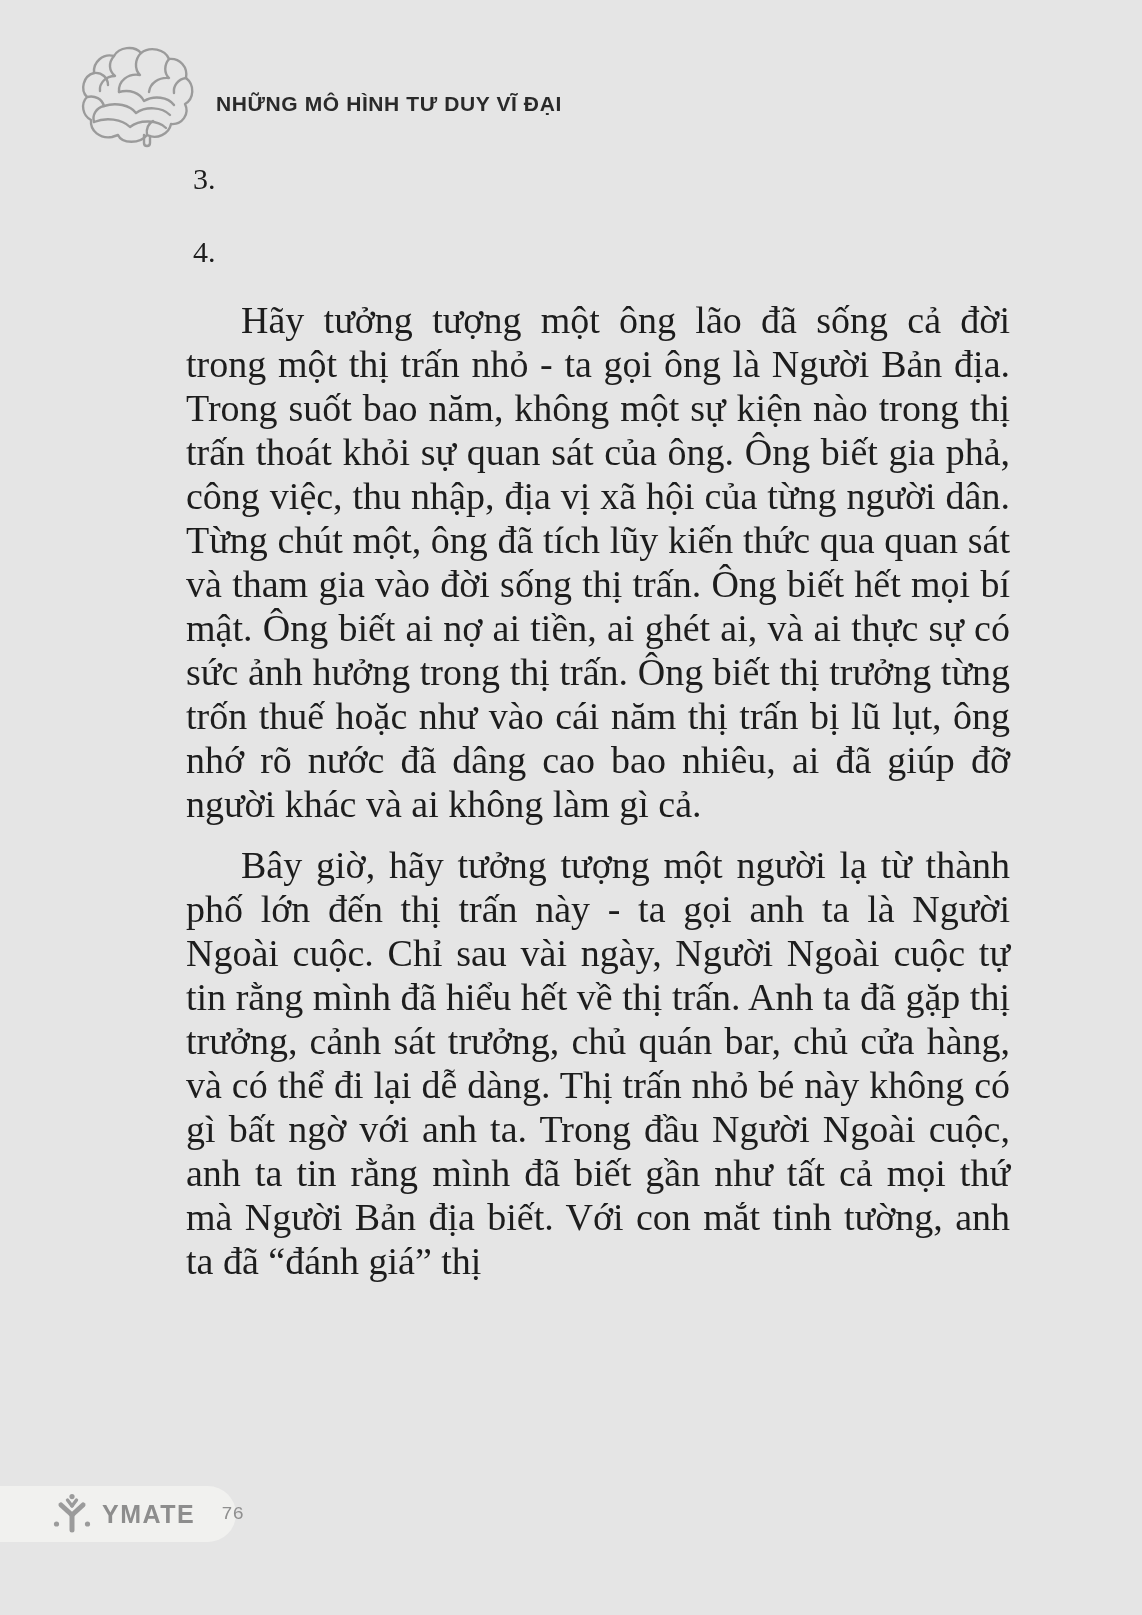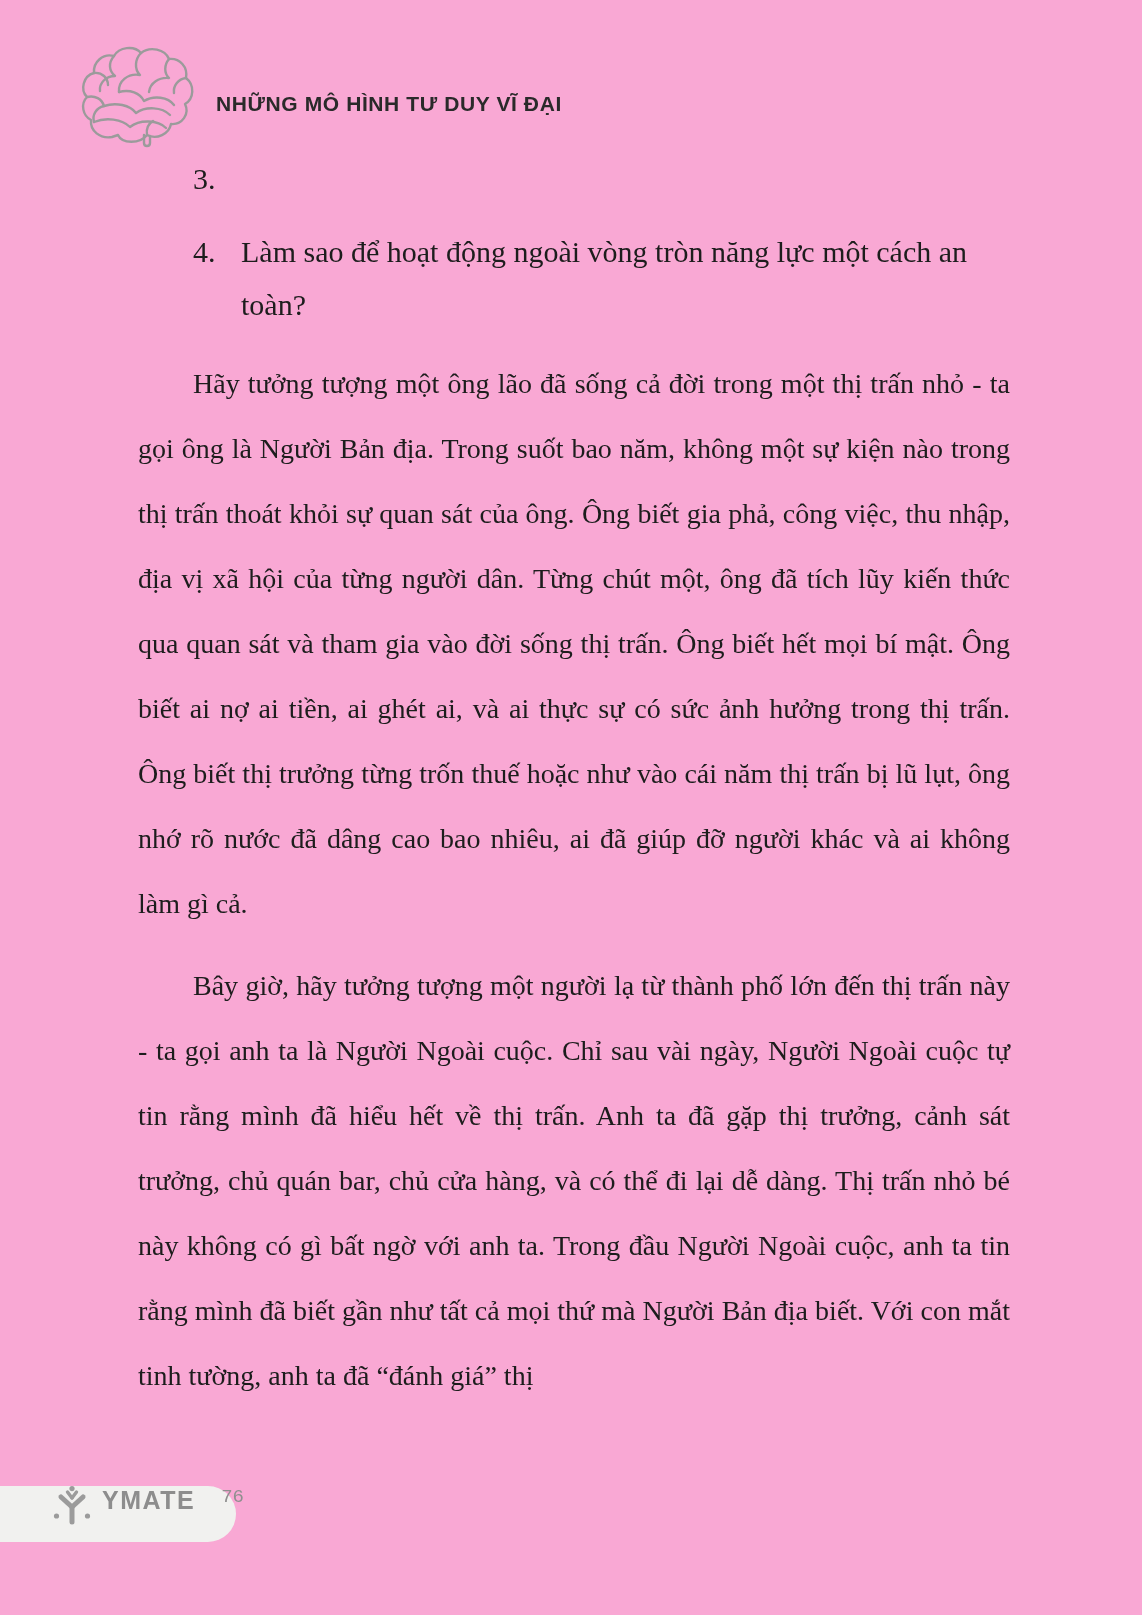--- a/index.html
+++ b/index.html
@@ -1,20 +1,20 @@
 <!DOCTYPE html>
 <html lang="vi"><head>
 <meta charset="utf-8">
 <style>
   * { margin:0; padding:0; box-sizing:border-box; }
   html,body { background:#ffffff; }
   .page {
     position:relative;
     width:1142px; height:1615px;
-    background:#f9a8d4;
+    background:#e5e5e5;
     overflow:hidden;
     font-family:"Liberation Serif", serif;
     color:#1d1d1d;
   }
 
   
   .header-icon {
     position:absolute; left:78px; top:45px;
     width:120px; height:108px;
   }
@@ -47,35 +47,36 @@
   .section-heading {
     margin-top:30px;
     margin-bottom:16px;
     padding-left:55px;
     font-size:30px;
     font-weight:700;
     line-height:53px;
     color:#171717;
   }
   .body-paragraph {
-    font-size:28px;
-    line-height:65px;
+    font-size:38px;
+    line-height:44px;
     text-align:justify;
     text-indent:55px;
     margin-bottom:17px;
     color:#1d1d1d;
+    margin-left:48px;
   }
 
   
   .footer-pill {
     position:absolute; left:0; top:1486px;
     height:56px; width:236px;
     background:#f1f1ef;
     border-radius:0 28px 28px 0;
-    display:flex; 
+    display:flex; align-items:center;
     padding-left:52px;
   }
   .footer-logo { width:40px; height:40px; flex:0 0 auto; }
   .footer-brand {
     font-family:"Liberation Sans", sans-serif;
     font-weight:700;
     font-size:25px;
     letter-spacing:1.5px;
     color:#8d8d8d;
     margin-left:10px;
@@ -113,21 +114,20 @@
   <div class="header-title">NHỮNG MÔ HÌNH TƯ DUY VĨ ĐẠI</div>
 
   <div class="body-col">
 
     <ol class="question-list">
       <li class="question-item">
         <span class="question-number">3.</span>
       </li>
       <li class="question-item">
         <span class="question-number">4.</span>
-        <span class="question-text">Làm sao để hoạt động ngoài vòng tròn năng lực một cách an toàn?</span>
       </li>
     </ol>
 
 
     <p class="body-paragraph">Hãy tưởng tượng một ông lão đã sống cả đời trong một thị trấn nhỏ - ta gọi ông là Người Bản địa. Trong suốt bao năm, không một sự kiện nào trong thị trấn thoát khỏi sự quan sát của ông. Ông biết gia phả, công việc, thu nhập, địa vị xã hội của từng người dân. Từng chút một, ông đã tích lũy kiến thức qua quan sát và tham gia vào đời sống thị trấn. Ông biết hết mọi bí mật. Ông biết ai nợ ai tiền, ai ghét ai, và ai thực sự có sức ảnh hưởng trong thị trấn. Ông biết thị trưởng từng trốn thuế hoặc như vào cái năm thị trấn bị lũ lụt, ông nhớ rõ nước đã dâng cao bao nhiêu, ai đã giúp đỡ người khác và ai không làm gì cả.</p>
 
     <p class="body-paragraph">Bây giờ, hãy tưởng tượng một người lạ từ thành phố lớn đến thị trấn này - ta gọi anh ta là Người Ngoài cuộc. Chỉ sau vài ngày, Người Ngoài cuộc tự tin rằng mình đã hiểu hết về thị trấn. Anh ta đã gặp thị trưởng, cảnh sát trưởng, chủ quán bar, chủ cửa hàng, và có thể đi lại dễ dàng. Thị trấn nhỏ bé này không có gì bất ngờ với anh ta. Trong đầu Người Ngoài cuộc, anh ta tin rằng mình đã biết gần như tất cả mọi thứ mà Người Bản địa biết. Với con mắt tinh tường, anh ta đã “đánh giá” thị</p>
 
   </div>
 

